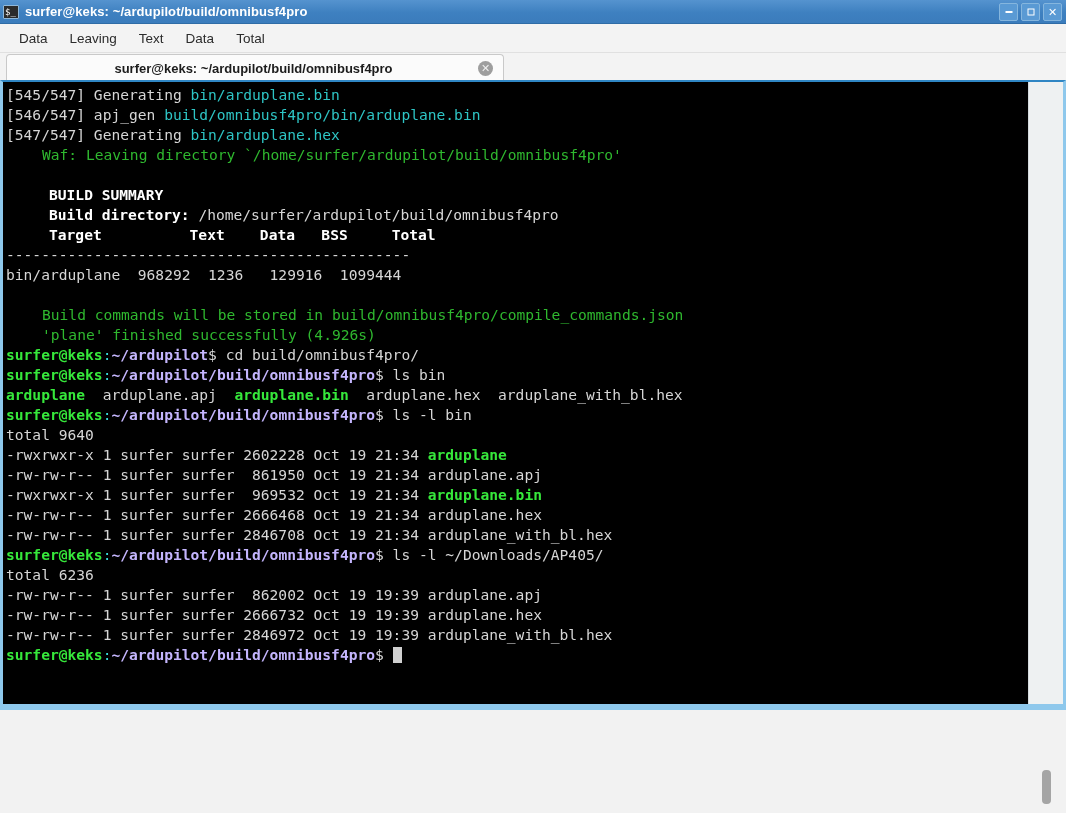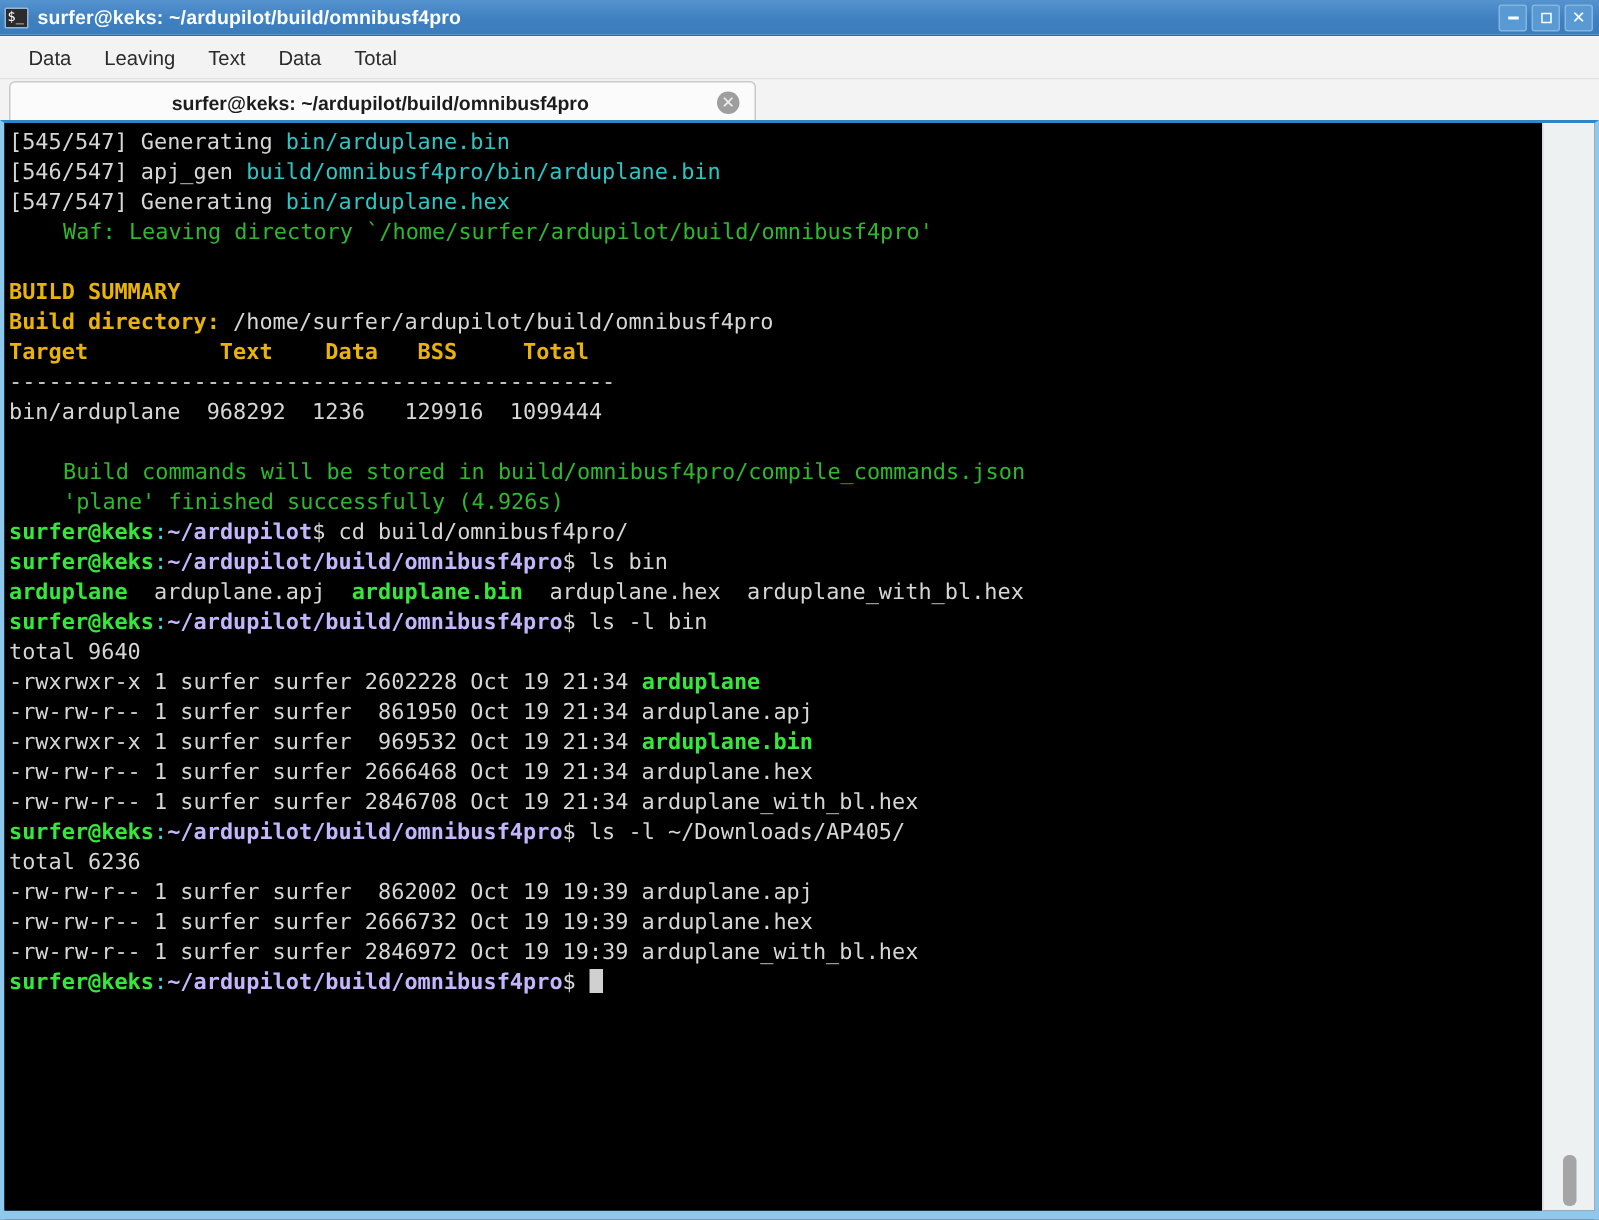--- a/index.html
+++ b/index.html
@@ -133,21 +133,21 @@
     line-height: 15px;
     text-align: center;
     font-family: "DejaVu Sans", sans-serif;
     flex: 0 0 auto;
   }
 
   
   #term-frame {
     position: absolute;
     left: 0; top: 80px;
-    width: 1066px; height: 733px;
+    width: 1066px; height: 630px;
     background: #000000;
     border-left: 3px solid #8ec8ec;
     border-top: 2px solid #2f86c4;
     border-right: 3px solid #8ec8ec;
     border-bottom: 6px solid #8ec8ec;
     box-sizing: border-box;
   }
   #term-inner {
     position: absolute;
     left: 0; top: 0;
@@ -163,21 +163,21 @@
     font-size: 14.6px;
     line-height: 20px;
     color: #d4d4d4;
     white-space: pre;
     letter-spacing: 0px;
   }
   .ln { height: 20px; white-space: pre; }
 
   
   .c-white   { color: #d6d6d6; }
-  .c-bwhite  { color: #eab308; font-weight: bold; }
+  .c-bwhite  { color: #ffffff; font-weight: bold; margin-left: 43px; }
   .c-cyan    { color: #2ec5c5; }
   .c-green   { color: #2fb82f; margin-left: 36px; }
   .c-bgreen  { color: #36e83b; font-weight: bold; margin-top: 32px; }
   .c-blue    { color: #c4b5fd; font-weight: bold; }
   .c-cblue   { color: #34d9d9; }
 
   .cursor {
     display: inline-block;
     width: 9px; height: 16px;
     background: #d0d0d0;

